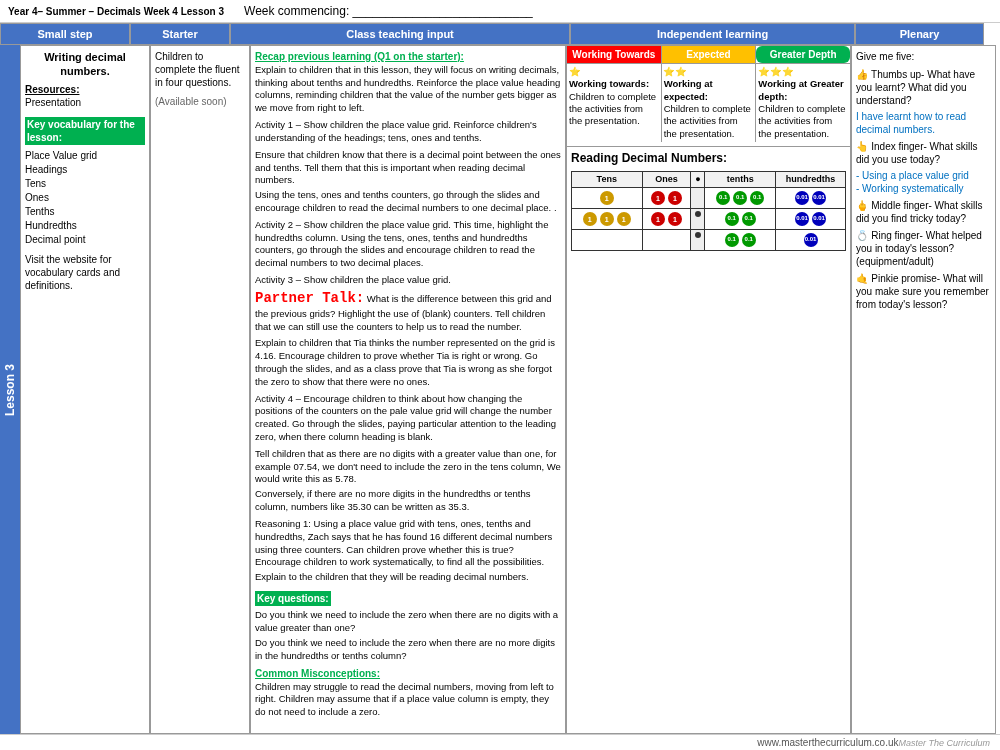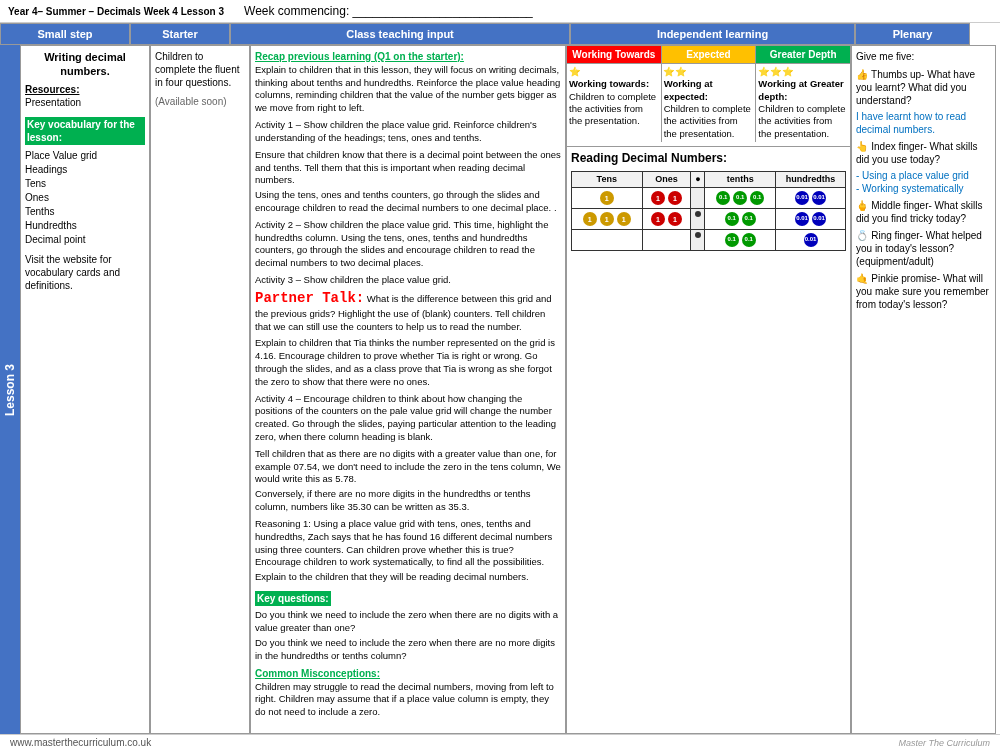--- a/index.html
+++ b/index.html
@@ -9,21 +9,21 @@
     
     
     .header { display: flex; align-items: center; border-bottom: 1px solid #ccc; padding: 4px 8px; background: #fff; }
     .header-title { font-size: 10px; font-weight: bold; flex: 0 0 auto; margin-right: 20px; }
     .header-week { font-size: 12px; flex: 1; }
     .col-header { text-align: center; font-weight: bold; font-size: 11px; padding: 4px 2px; border: 1px solid #999; }
     .col-small-step { width: 130px; background: #4472c4; color: #fff; }
     .col-starter { width: 100px; background: #4472c4; color: #fff; }
     .col-class { width: 340px; background: #4472c4; color: #fff; }
     .col-indep { width: 285px; background: #4472c4; color: #fff; }
-    .col-plenary { width: 115px; background: #4472c4; color: #fff; }
+    .col-plenary { width: 129px; background: #4472c4; color: #fff; }
     
     
     .main-content { display: flex; flex: 1; overflow: hidden; }
     
     
     .lesson-label { width: 20px; background: #4472c4; color: #fff; display: flex; align-items: center; justify-content: center; writing-mode: vertical-rl; transform: rotate(180deg); font-weight: bold; font-size: 12px; flex-shrink: 0; }
     
     
     .content-cols { display: flex; flex: 1; }
     
@@ -44,21 +44,21 @@
     
     .recap-heading { color: #00b050; font-weight: bold; text-decoration: underline; font-size: 10px; }
     .partner-talk { color: #ff0000; font-weight: bold; font-size: 14px; font-family: Liberation Mono, monospace; }
     .key-questions { background: #00b050; color: #fff; font-weight: bold; font-size: 10px; padding: 1px 2px; margin: 3px 0; display: inline-block; }
     .common-misconceptions { color: #00b050; font-weight: bold; text-decoration: underline; font-size: 10px; }
     .indep-header-row { display: flex; width: 100%; border-bottom: 1px solid #999; }
     .indep-col { flex: 1; text-align: center; padding: 2px; font-size: 10px; border-right: 1px solid #999; }
     .indep-col:last-child { border-right: none; }
     .wt-header { background: #ff0000; color: #fff; font-weight: bold; }
     .exp-header { background: #ffc000; color: #fff; font-weight: bold; }
-    .gd-header { background: #00b050; color: #fff; font-weight: bold; }
+    .gd-header { background: #00b050; color: #fff; font-weight: bold; border-radius: 6px; }
     .indep-body { display: flex; width: 100%; }
     .indep-body-col { flex: 1; padding: 2px; font-size: 9.5px; border-right: 1px solid #999; line-height: 1.3; }
     .indep-body-col:last-child { border-right: none; }
     .reading-section { border-top: 1px solid #999; padding: 4px; margin-top: 4px; }
     .reading-title { font-size: 12px; font-weight: bold; margin-bottom: 4px; }
     
     
     .pv-grid { border-collapse: collapse; width: 100%; font-size: 9px; }
     .pv-grid th { border: 1px solid #333; padding: 2px; text-align: center; background: #f2f2f2; font-size: 9px; }
     .pv-grid td { border: 1px solid #333; padding: 2px; text-align: center; vertical-align: top; min-height: 50px; }
@@ -301,16 +301,16 @@
         <div class="plenary-finger" style="margin-top:4px;">
           <span>🤙</span>
           <span>Pinkie promise- What will you make sure you remember from today's lesson?</span>
         </div>
       </div>
 
     </div>
   </div>
 
   <div class="footer">
-    <span style="flex:1;text-align:left;">www.masterthecurriculum.co.uk</span>
+    <span style="flex:1;text-align:right;">www.masterthecurriculum.co.uk</span>
     <span class="footer-logo">Master The Curriculum</span>
   </div>
 </div>
 
 </body></html>

